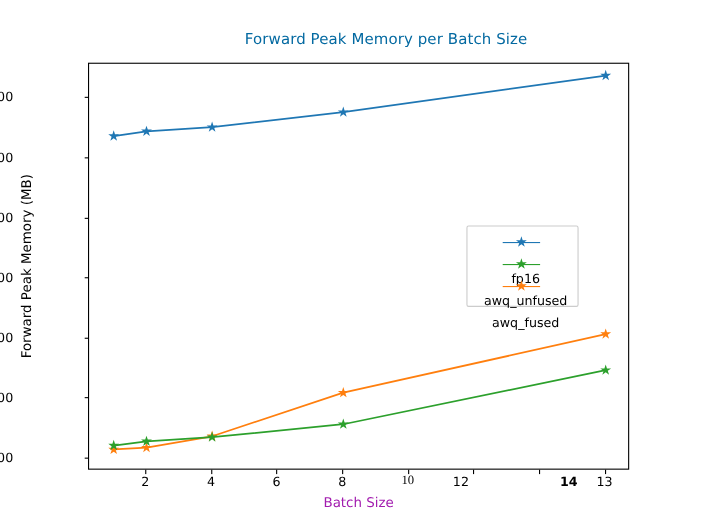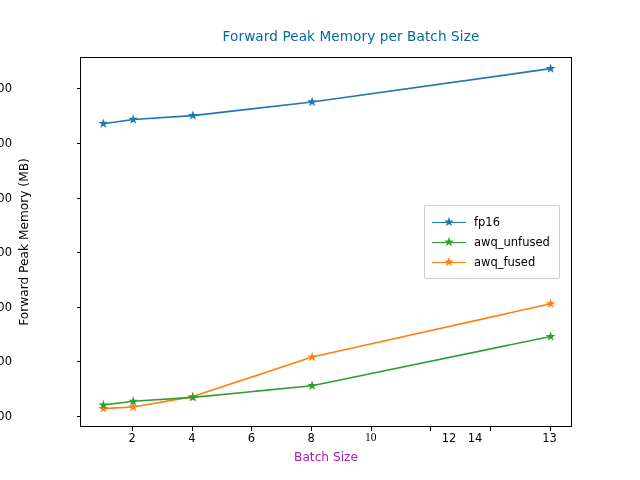--- a/index.html
+++ b/index.html
@@ -120,20 +120,21 @@
     background: #ffffff;
     border: 0.9px solid #cccccc;
     border-radius: 2px;
     padding: 6px 9px 6px 7px;
     box-sizing: border-box;
   }
   .legend-row {
     display: flex;
     align-items: center;
     height: 20px;
+    flex-direction: column;
   }
   .legend-sample {
     width: 34px;
     height: 16px;
     position: relative;
     flex: 0 0 34px;
   }
   .legend-line {
     position: absolute;
     left: 0;
@@ -245,19 +246,19 @@
 <div class="xtick" style="left: 132.182px;">2</div>
     <div class="xtick-mark" style="left: 132.182px;"></div>
     <div class="xtick" style="left: 191.818px;">4</div>
     <div class="xtick-mark" style="left: 191.818px;"></div>
     <div class="xtick" style="left: 251.455px;">6</div>
     <div class="xtick-mark" style="left: 251.455px;"></div>
     <div class="xtick" style="left: 311.091px;">8</div>
     <div class="xtick-mark" style="left: 311.091px;"></div>
     <div class="xtick" style="left: 370.727px; font-family: Liberation Serif, serif;">10</div>
     <div class="xtick-mark" style="left: 370.727px;"></div>
-    <div class="xtick" style="left: 449px;">12</div>
+    <div class="xtick" style="left: 419px;">12</div>
     <div class="xtick-mark" style="left: 430.364px;"></div>
-    <div class="xtick" style="left: 475px;">14</div>
+    <div class="xtick" style="left: 517px; font-weight: bold;">14</div>
     <div class="xtick-mark" style="left: 490px;"></div>
     <div class="xtick" style="left: 549.636px;">13</div>
     <div class="xtick-mark" style="left: 549.636px;"></div>
   </div>
 
 </body></html>

